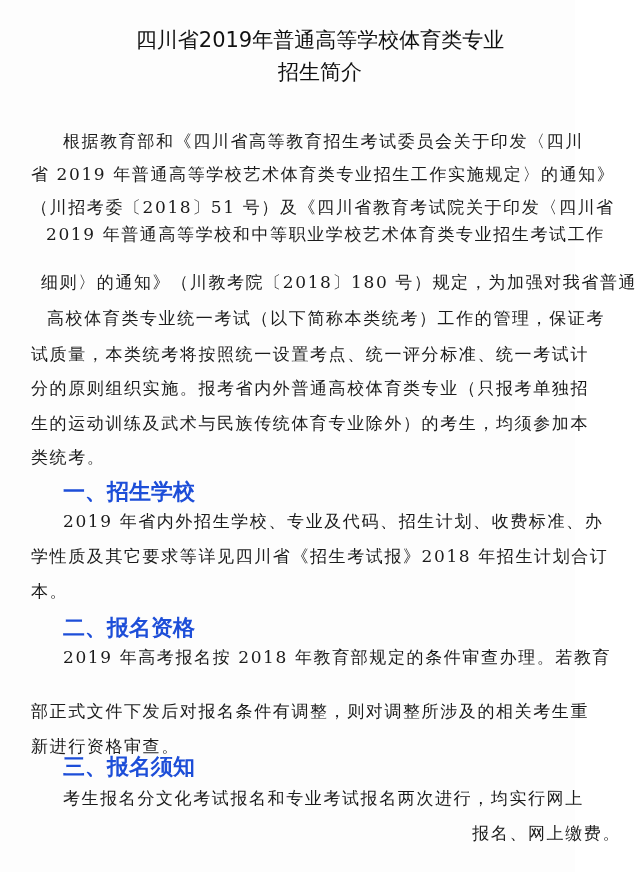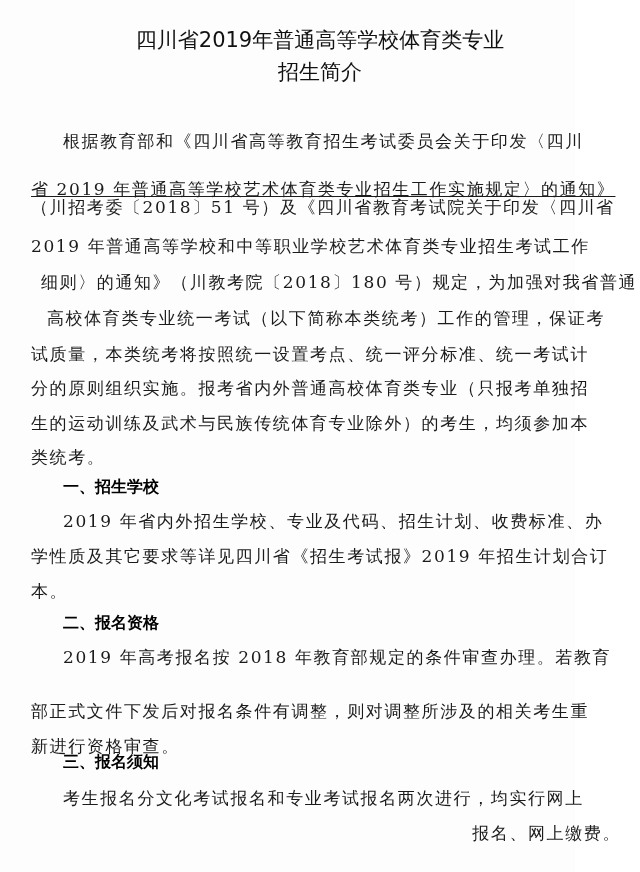--- a/index.html
+++ b/index.html
@@ -16,44 +16,44 @@
     }
     .line {
       position: absolute; left: 31px; width: 590px;
       font-size: 17px; white-space: nowrap; color: #1b1b1b;
       letter-spacing: 1.6px;
     }
     .indent { left: 63px; }
     .heading {
       position: absolute; left: 63px;
       font-family: Liberation Sans, sans-serif;
-      font-size: 16px; font-weight: bold; color: #000000;
+      font-size: 22px; font-weight: bold; color: #1d4ed8;
     }
   </style>
 </head>
 <body>
 
 <div class="page">
   <div class="title" style="top:26px;">四川省2019年普通高等学校体育类专业</div>
   <div class="title" style="top:58px;">招生简介</div>
 
   <div class="line indent" style="top:130px;">根据教育部和《四川省高等教育招生考试委员会关于印发〈四川</div>
-  <div class="line" style="top:178px;text-decoration:underline;">省 2019 年普通高等学校艺术体育类专业招生工作实施规定〉的通知》</div>
+  <div class="line" style="top:163px;">省 2019 年普通高等学校艺术体育类专业招生工作实施规定〉的通知》</div>
   <div class="line" style="top:196px;">（川招考委〔2018〕51 号）及《四川省教育考试院关于印发〈四川省</div>
-  <div class="line" style="top:235px;">2019  年普通高等学校和中等职业学校艺术体育类专业招生考试工作</div>
+  <div class="line" style="top:223px;margin-left:15px;">2019  年普通高等学校和中等职业学校艺术体育类专业招生考试工作</div>
   <div class="line" style="top:271px;margin-left:10px;">细则〉的通知》（川教考院〔2018〕180 号）规定，为加强对我省普通</div>
   <div class="line" style="top:307px;text-align:center;">高校体育类专业统一考试（以下简称本类统考）工作的管理，保证考</div>
   <div class="line" style="top:343px;">试质量，本类统考将按照统一设置考点、统一评分标准、统一考试计</div>
   <div class="line" style="top:377px;">分的原则组织实施。报考省内外普通高校体育类专业（只报考单独招</div>
   <div class="line" style="top:412px;">生的运动训练及武术与民族传统体育专业除外）的考生，均须参加本</div>
   <div class="line" style="top:446px;">类统考。</div>
 
   <div class="heading" style="top:477px;">一、招生学校</div>
   <div class="line indent" style="top:510px;">2019 年省内外招生学校、专业及代码、招生计划、收费标准、办</div>
-  <div class="line" style="top:545px;">学性质及其它要求等详见四川省《招生考试报》2019 年招生计划合订</div>
+  <div class="line" style="top:545px;">学性质及其它要求等详见四川省《招生考试报》2018 年招生计划合订</div>
   <div class="line" style="top:580px;">本。</div>
 
   <div class="heading" style="top:613px;">二、报名资格</div>
   <div class="line indent" style="top:646px;">2019 年高考报名按 2018 年教育部规定的条件审查办理。若教育</div>
   <div class="line" style="top:700px;">部正式文件下发后对报名条件有调整，则对调整所涉及的相关考生重</div>
   <div class="line" style="top:735px;">新进行资格审查。</div>
 
   <div class="heading" style="top:752px;">三、报名须知</div>
   <div class="line indent" style="top:787px;">考生报名分文化考试报名和专业考试报名两次进行，均实行网上</div>
   <div class="line" style="top:822px;text-align:right;">报名、网上缴费。</div>

